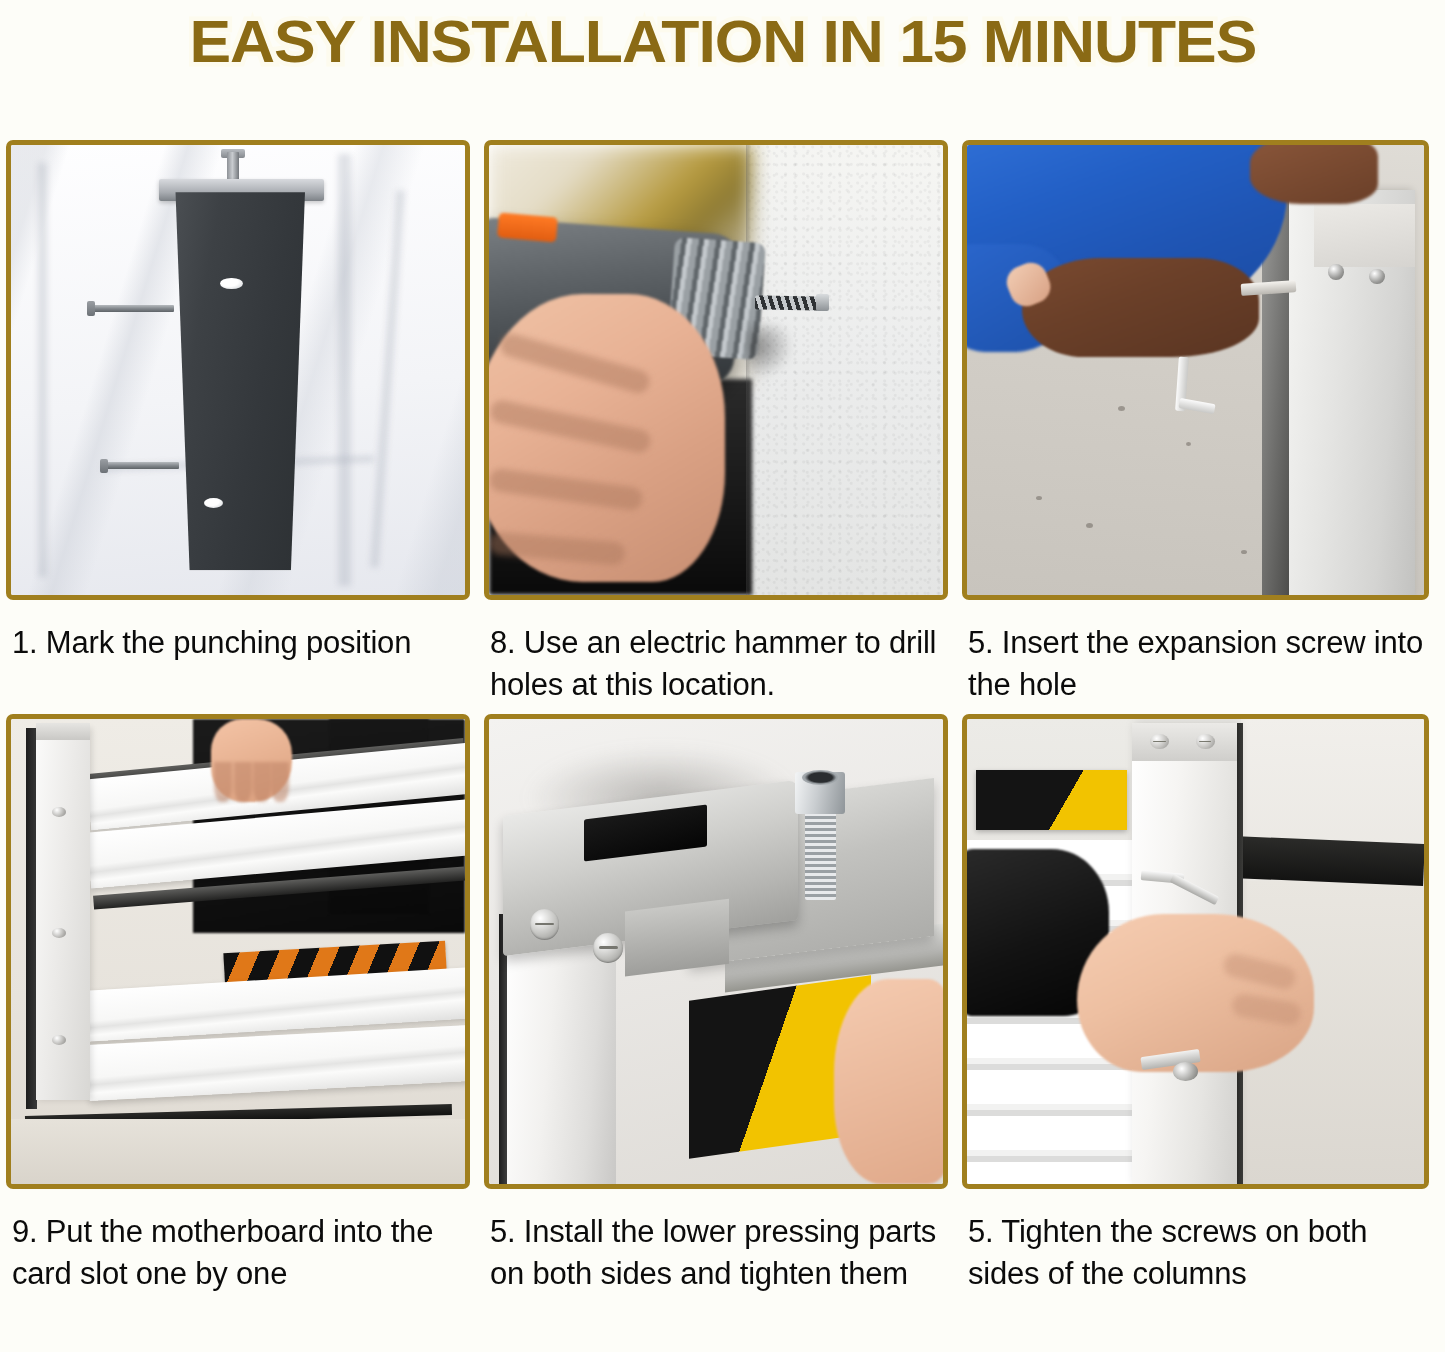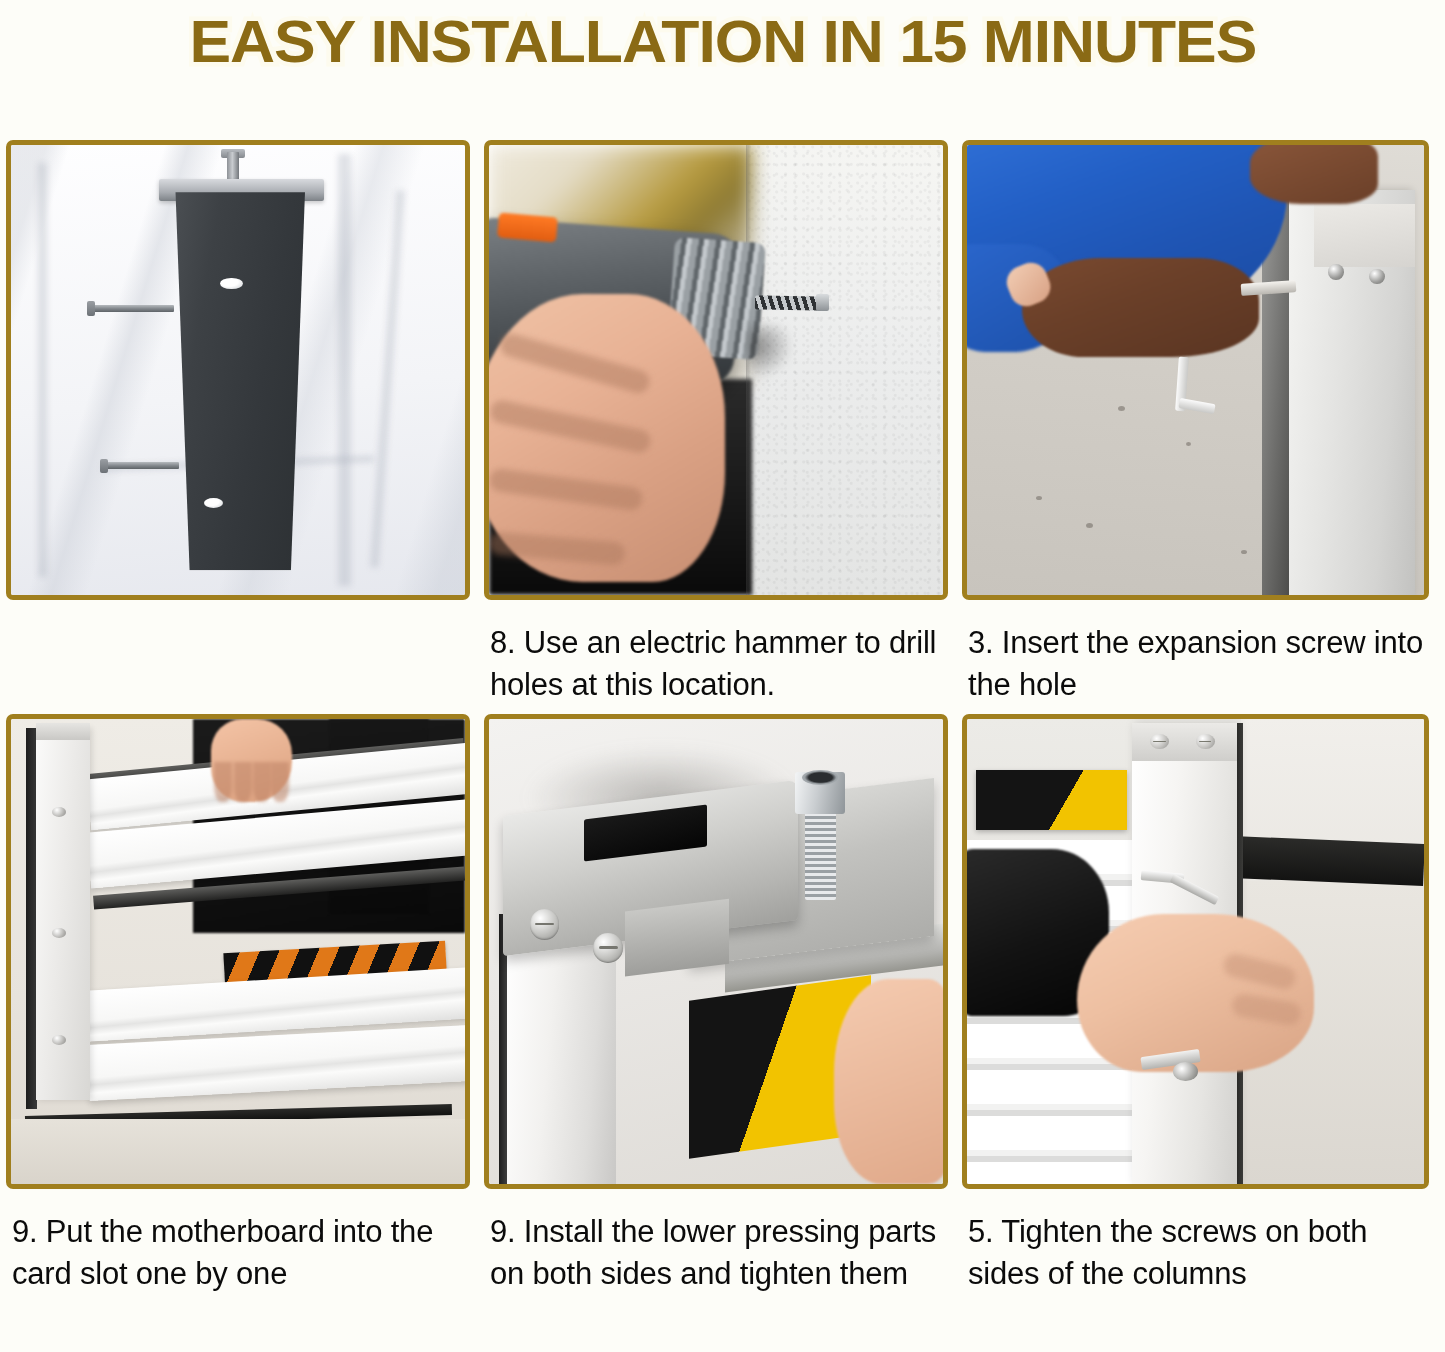--- a/index.html
+++ b/index.html
@@ -345,20 +345,21 @@
         <div class="p1-hole" style="left:46%;top:29.5%;width:5.2%;height:2.6%;"></div>
         <div class="p1-hole" style="left:42.5%;top:78.5%;width:4.2%;height:2.2%;"></div>
         <div class="p1-bolt" style="left:18%;top:35.6%;width:18%;">
             <span class="tip"></span>
           </div>
         <div class="p1-bolt" style="left:21%;top:70.5%;width:16%;">
             <span class="tip"></span>
           </div>
       </div>
     </div>
+    <div class="caption">1. Mark the punching position</div>
   </div>
 
   <div class="cell c2">
     <div class="photo">
       <div class="inner">
         <div class="p2-wall"></div>
         <div class="p2-blurbg"></div>
         <div class="p2-dark"></div>
         <div class="p2-walledge"></div>
         <div class="p2-drill"></div>
@@ -396,21 +397,21 @@
         <div class="p3-arm"></div>
         <div class="p3-cuff"></div>
         <div class="p3-hand2"></div>
         <div class="p3-tool"></div>
         <div class="p3-allen">
           <span class="v"></span>
           <span class="h"></span>
         </div>
       </div>
     </div>
-    <div class="caption">3. Insert the expansion screw into the hole</div>
+    <div class="caption">5. Insert the expansion screw into the hole</div>
   </div>
 
   <div class="cell c1 row2">
     <div class="photo">
       <div class="inner">
         <div class="p4-bg"></div>
         <div class="p4-wallr"></div>
         <div class="p4-dark"></div>
         <div class="p4-legs"></div>
         <div class="p4-slot" style="left:17%;top:8%;width:83%;height:4%;transform:rotate(-5.5deg);"></div>
@@ -454,21 +455,21 @@
         <div class="p5-bracket"></div>
         <div class="p5-hole"></div>
         <div class="p5-lip"></div>
         <div class="p5-screw" style="left:9%;top:41%;"></div>
         <div class="p5-screw" style="left:23%;top:46%;"></div>
         <div class="p5-boltshaft"></div>
         <div class="p5-bolthead"></div>
         <div class="p5-bolttop"></div>
       </div>
     </div>
-    <div class="caption">9. Install the lower pressing parts on both sides and tighten them</div>
+    <div class="caption">5. Install the lower pressing parts on both sides and tighten them</div>
   </div>
 
   <div class="cell c3 row2">
     <div class="photo">
       <div class="inner">
         <div class="p6-bg"></div>
         <div class="p6-wallr"></div>
         <div class="p6-floor"></div>
         <div class="p6-base"></div>
         <div class="p6-boards"></div>

